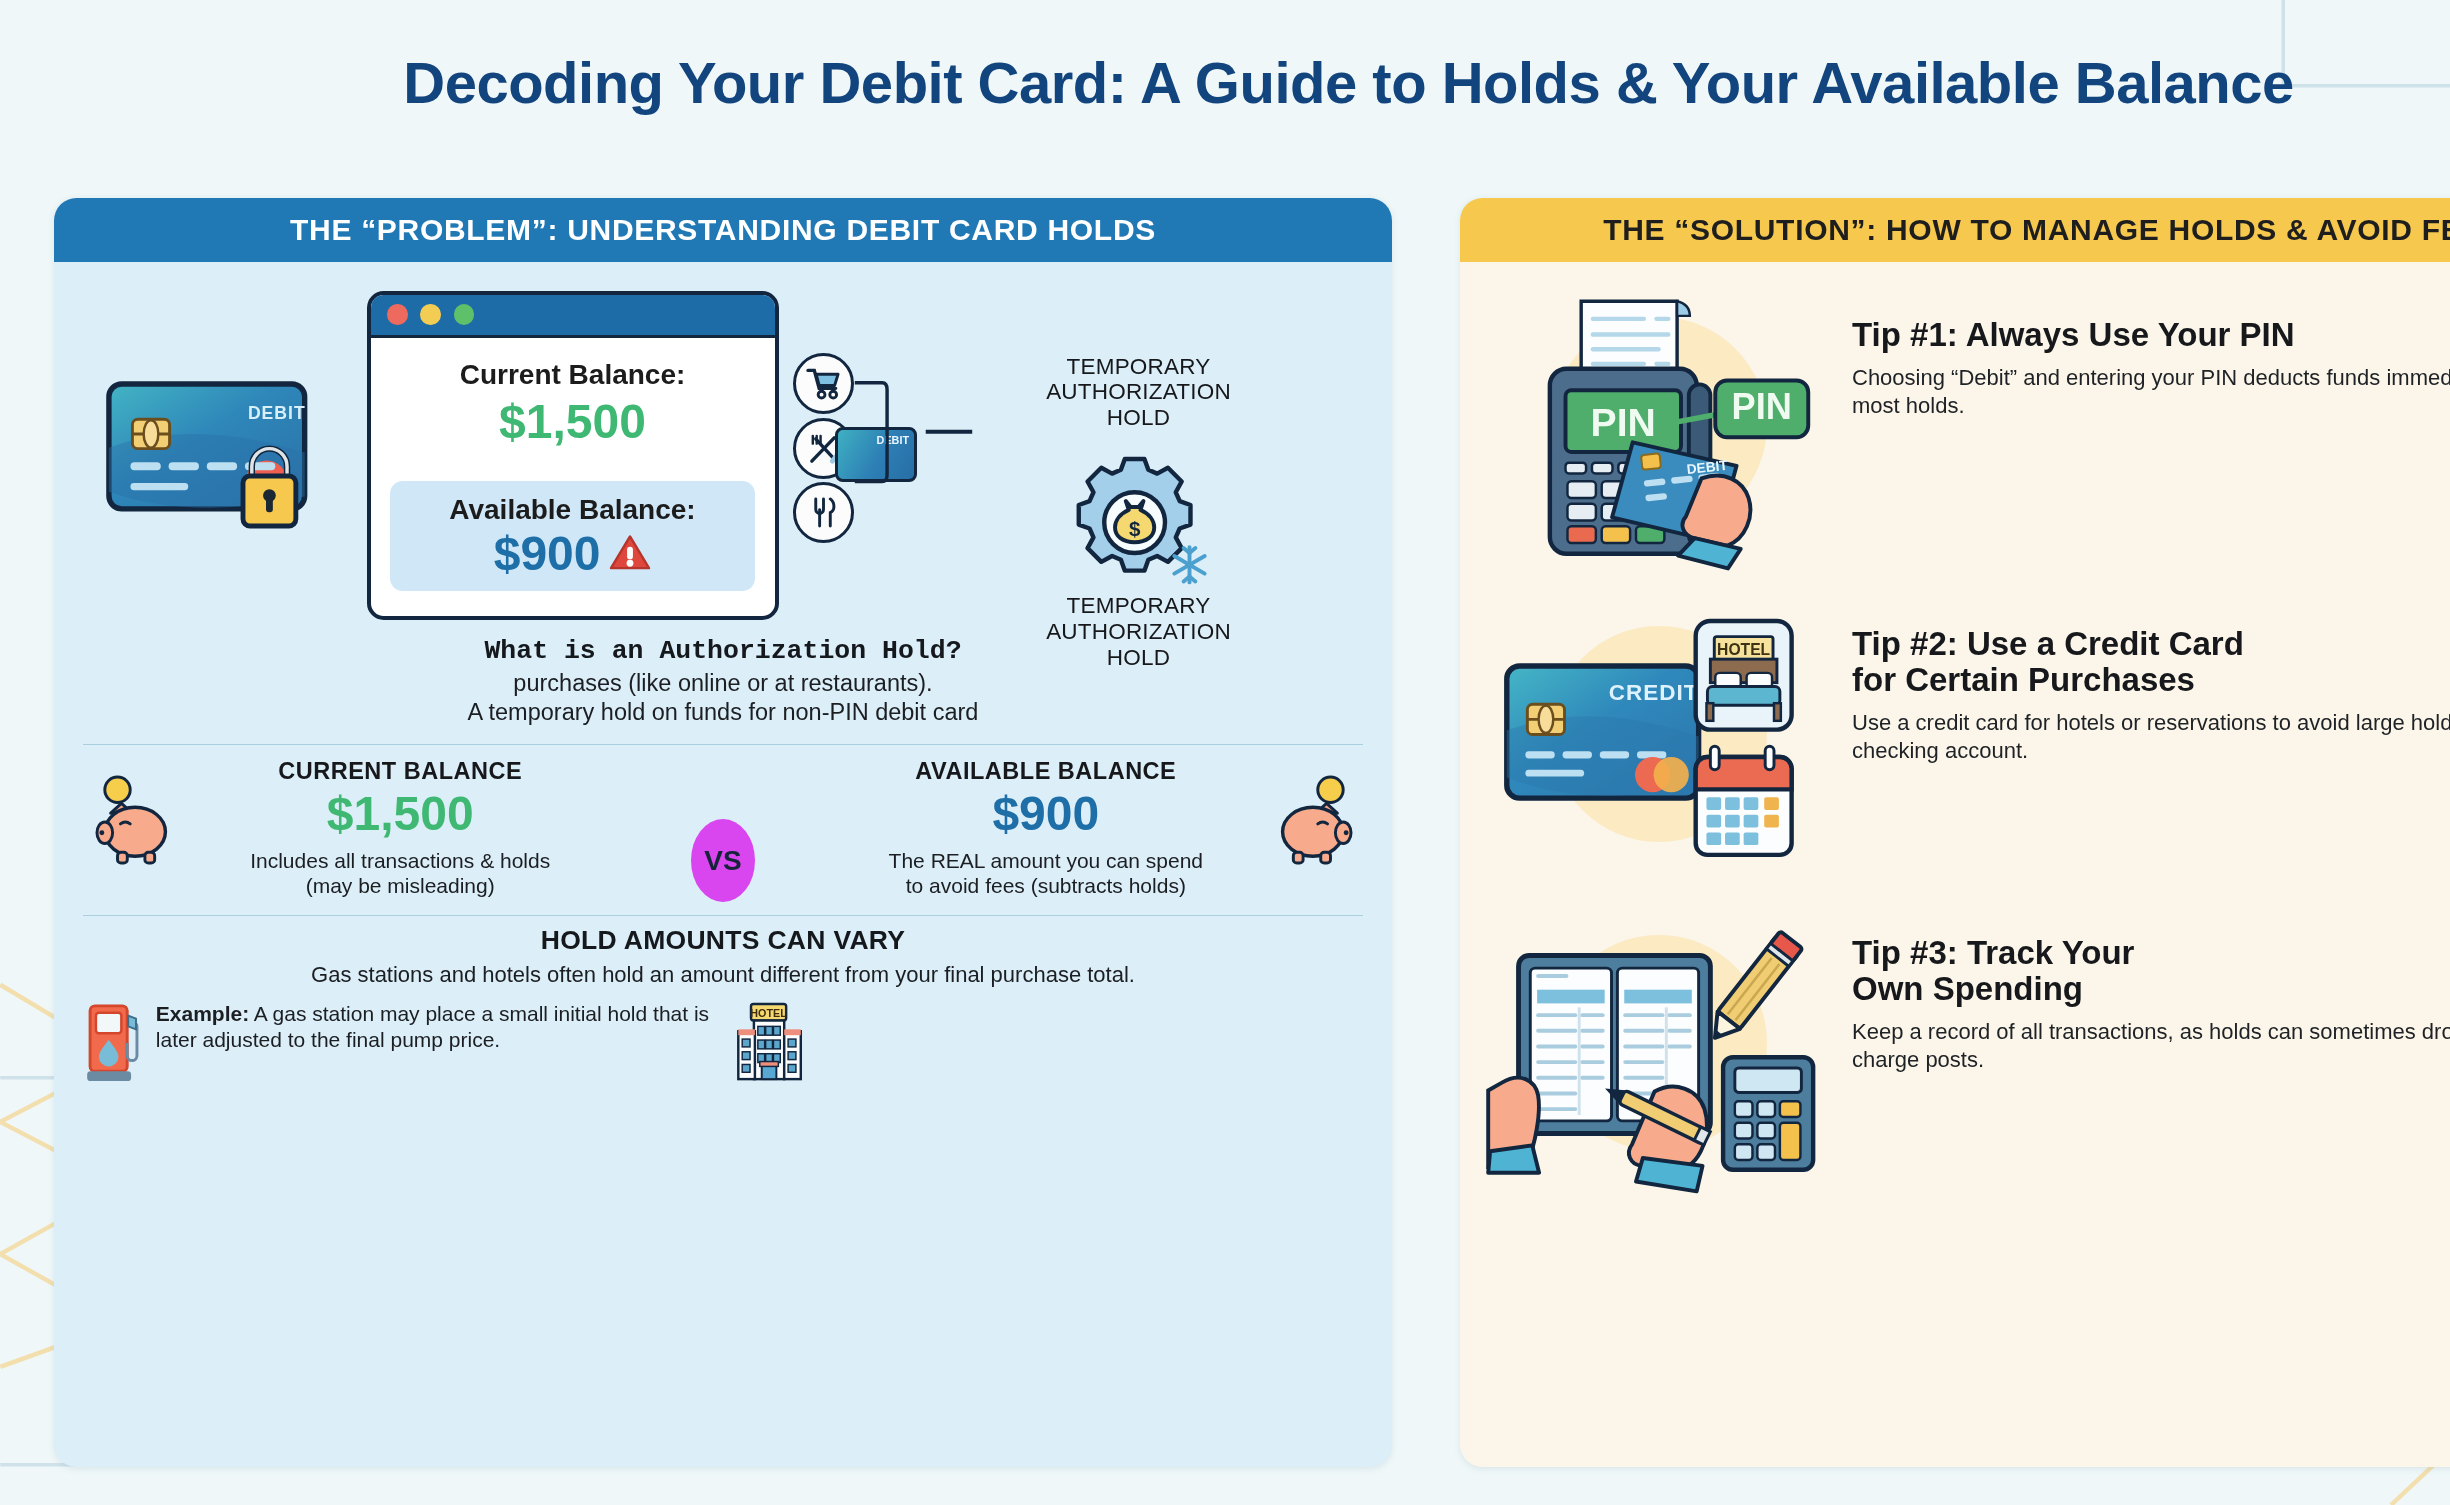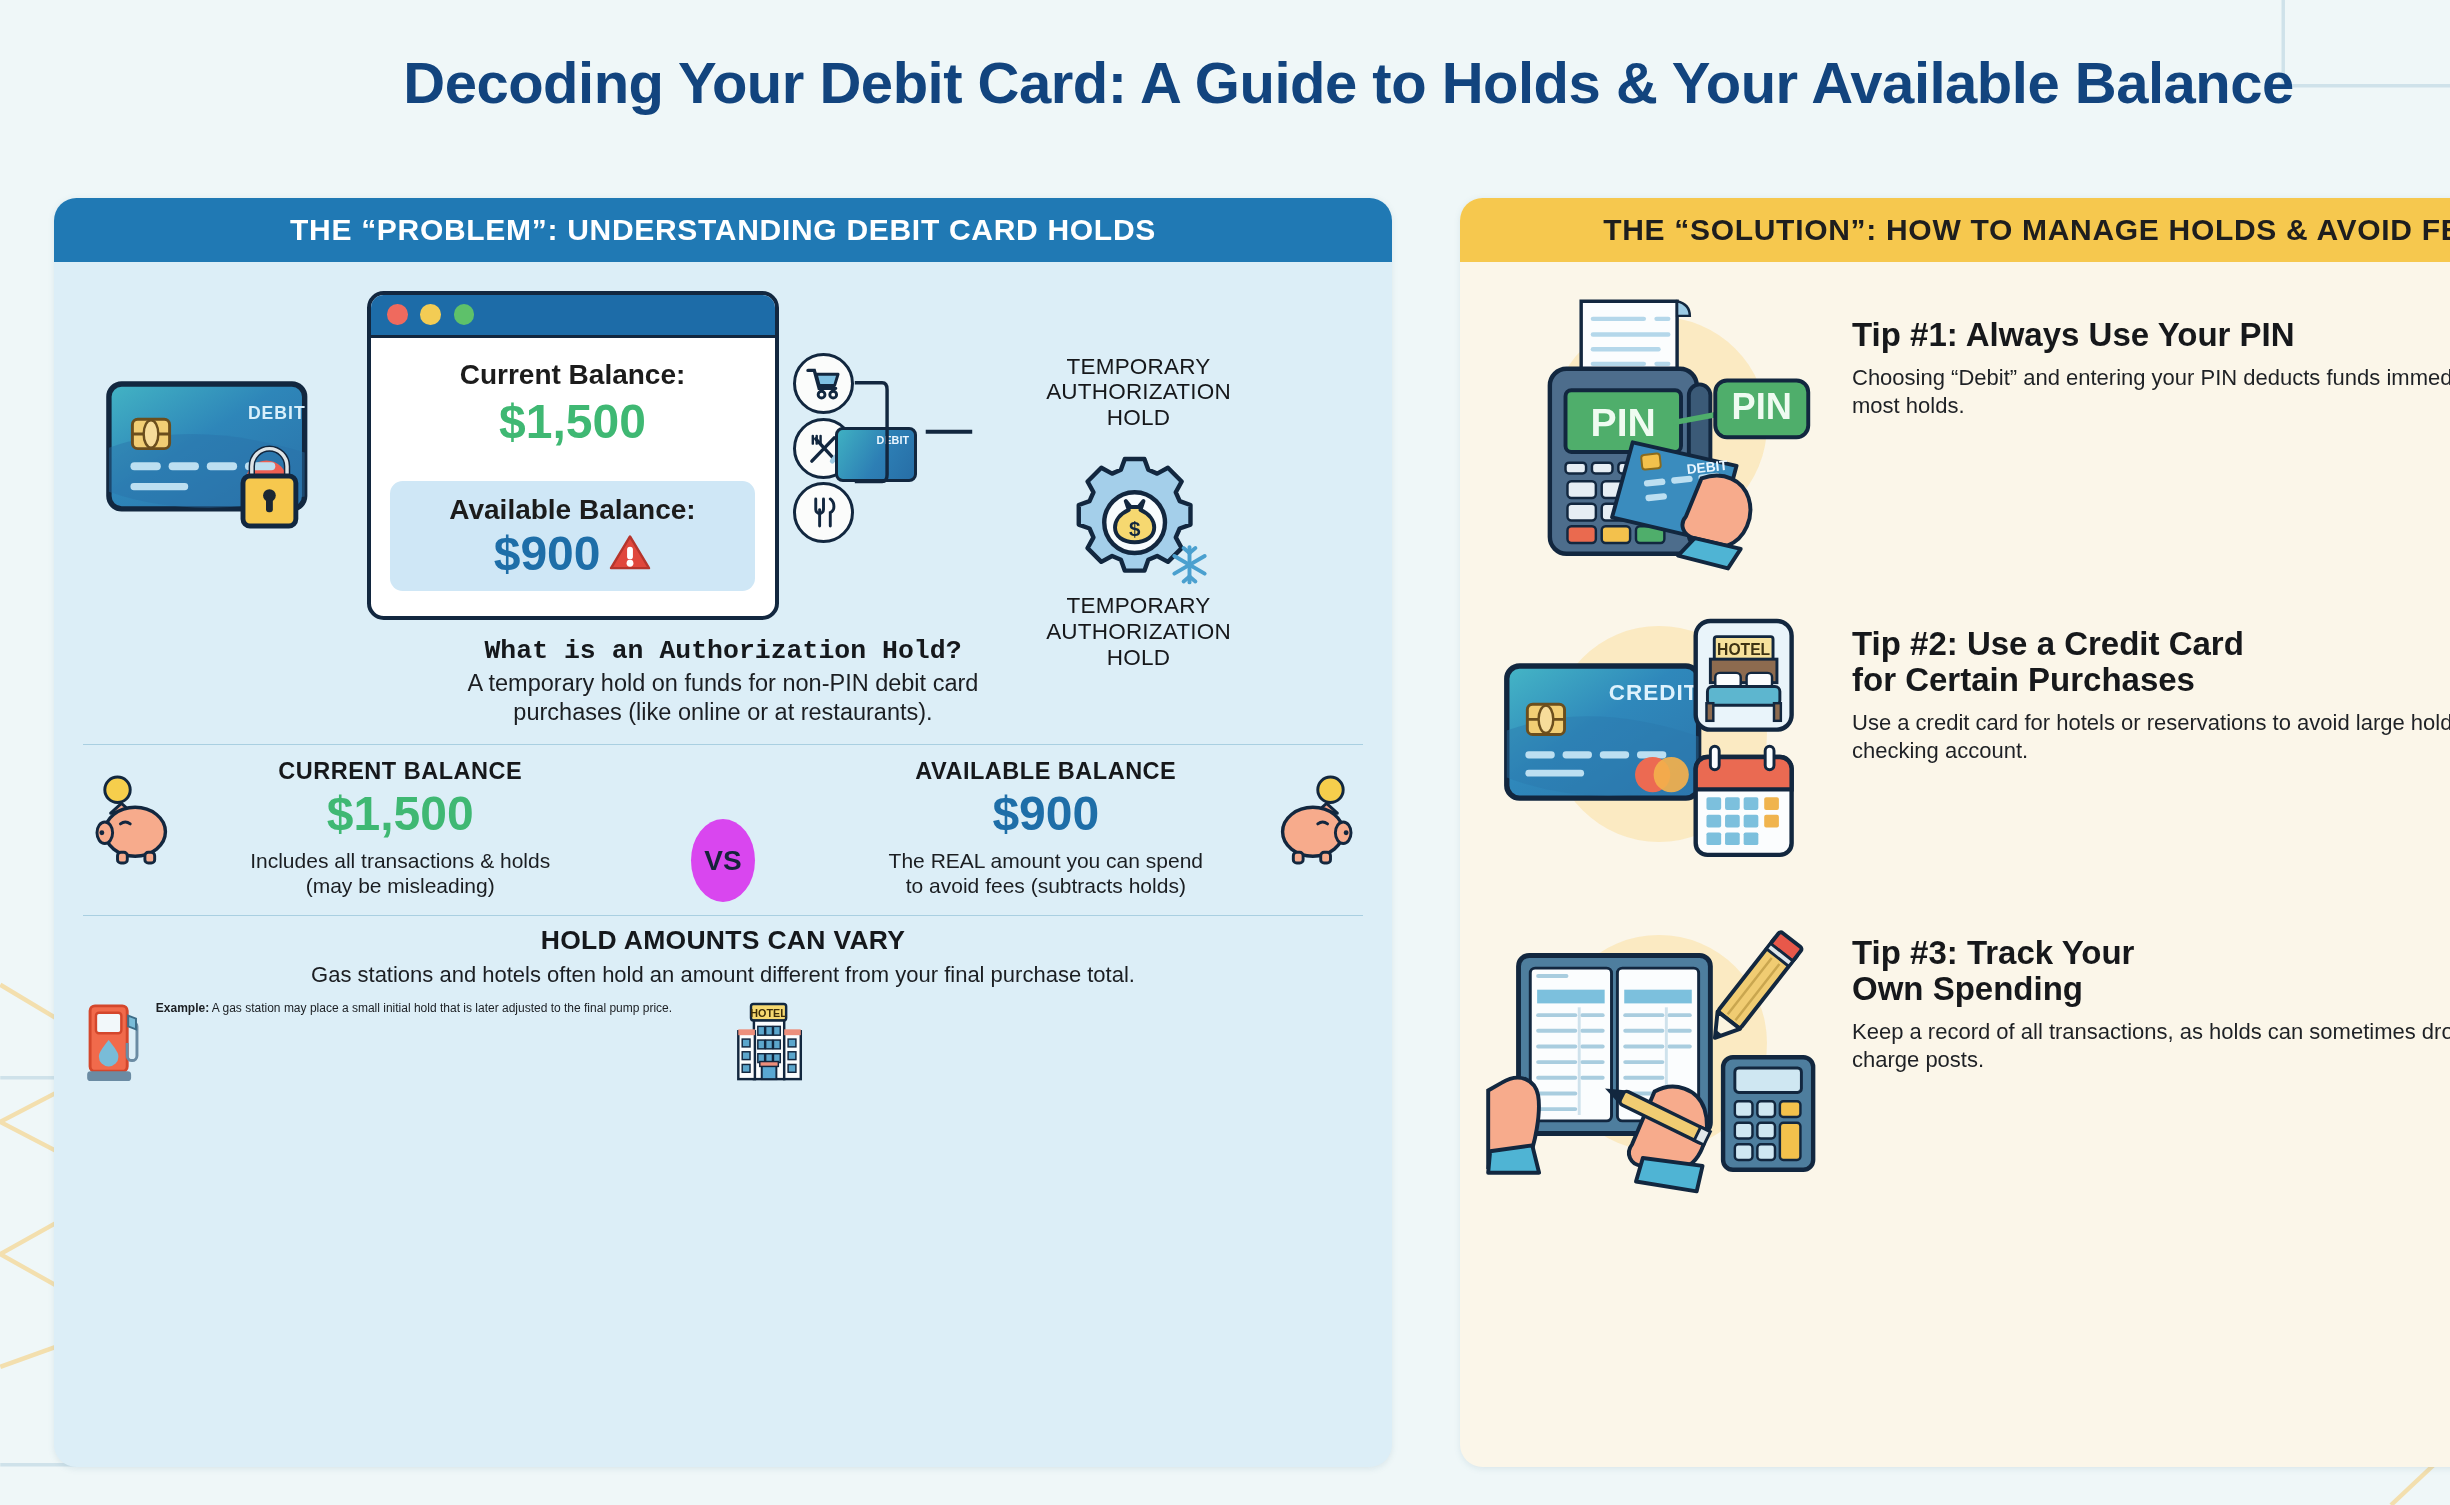--- a/index.html
+++ b/index.html
@@ -152,21 +152,21 @@
     z-index: 4;
   }
 
   
   .vary { text-align: center; margin-top: 8.8px; }
   .vary-title { font-size: 26.5px; font-weight: bold; color: #15181c; letter-spacing: 0.3px; }
   .vary-sub   { font-size: 22px; color: #1b1e22; margin-top: 5.9px; }
 
   .examples { display: flex; gap: 27.4px; padding: 12.7px 31px 0; }
   .example { flex: 1; display: flex; gap: 11.8px; align-items: flex-start; }
-  .ex-text { font-size: 12px; color: #1b1e22; line-height: 1.26; }
+  .ex-text { font-size: 21px; color: #1b1e22; line-height: 1.26; }
   .ex-text b { font-weight: bold; }
 
   
   .rp-body { padding: 27.4px 28px 0 26.5px; }
   .tip {
     display: flex;
     align-items: flex-start;
     gap: 22.5px;
     margin-bottom: 35px;
   }
@@ -337,22 +337,22 @@
 
         <div class="hold-label" style="left:245px; top:226px; width:211px;">
           TEMPORARY<br>AUTHORIZATION<br>HOLD
         </div>
       </div>
     </div>
 
     <div class="what-block">
       <div class="what-title">What is an Authorization Hold?</div>
       <div class="what-body">
+        <div>purchases (like online or at restaurants).</div>
         <div>A temporary hold on funds for non-PIN debit card</div>
-        <div>purchases (like online or at restaurants).</div>
       </div>
     </div>
 
     <div class="hr"></div>
 
     <div class="compare">
       <div class="cmp-col">
         <svg style="position:absolute; left:12.7px; top:16.7px;" width="88" height="93" viewBox="0 0 180 190">
           <circle cx="44" cy="30" r="26" fill="#f6ce4c" stroke="#12273f" stroke-width="6"></circle>
           <path d="M30 78 l22 -20 16 14 z" fill="#f4a58a" stroke="#12273f" stroke-width="6" stroke-linejoin="round"></path>

